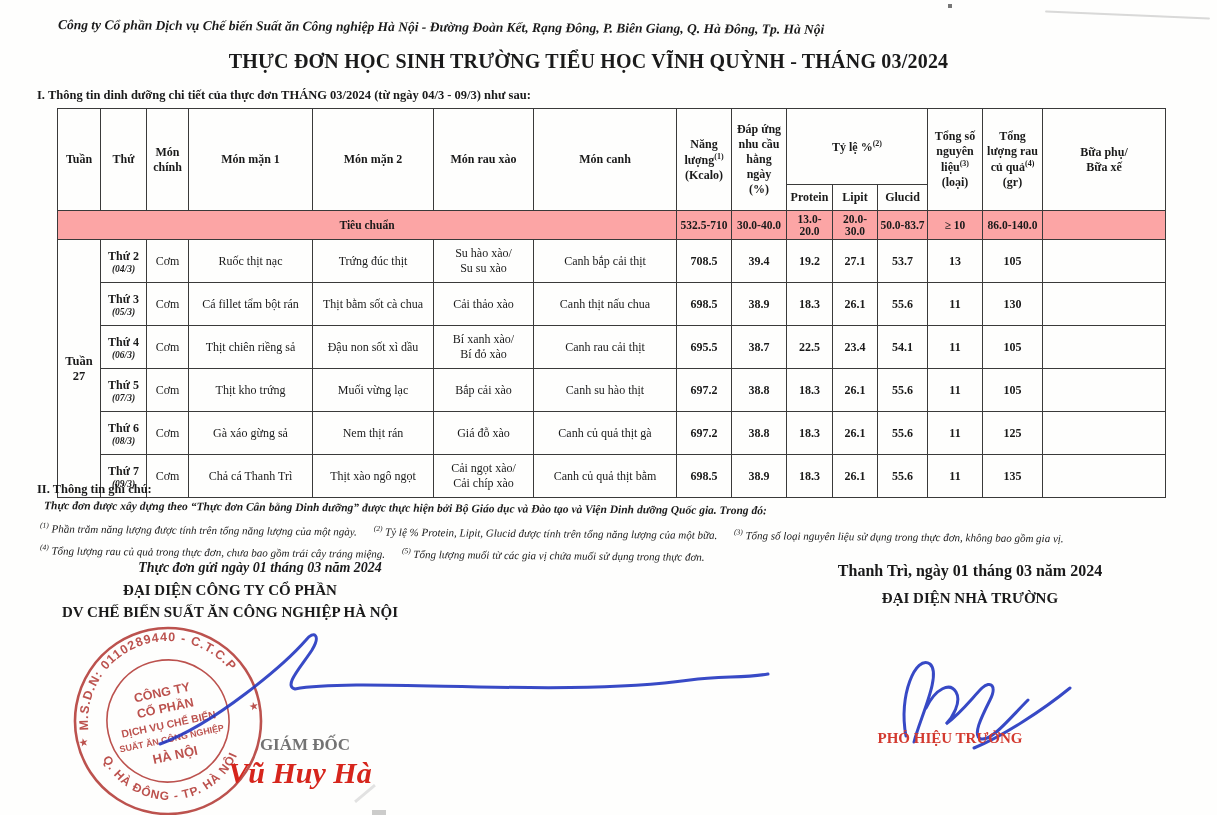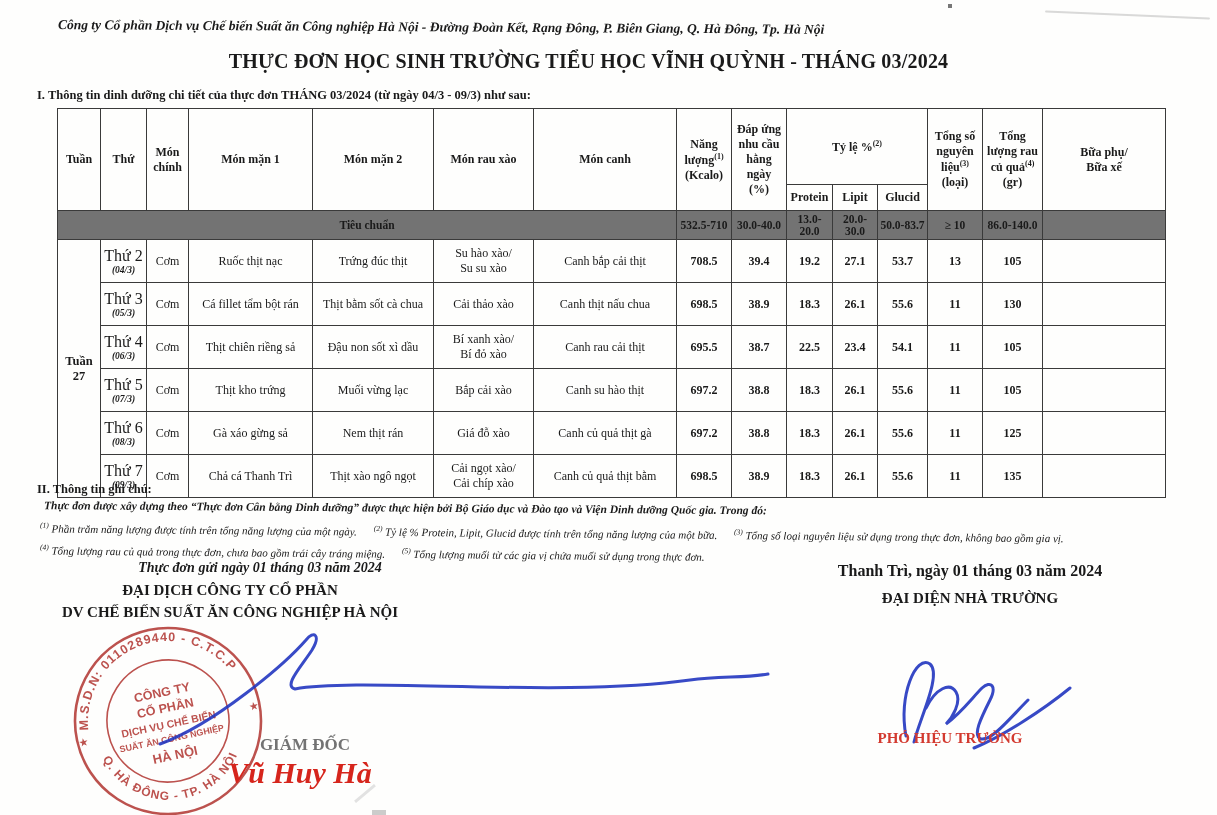--- a/index.html
+++ b/index.html
@@ -15,24 +15,24 @@
   .sec-heading{position:absolute;left:37px;font-size:12.5px;font-weight:bold;}
   .sec1{top:88px;font-family:Liberation Serif, serif;}
   .sec2{top:482px;}
 
   table.menu{position:absolute;top:108px;left:57px;border-collapse:collapse;
     table-layout:fixed;width:1108px;font-size:12px;}
   table.menu th,table.menu td{border:1px solid #3a3a3a;text-align:center;
     vertical-align:middle;padding:1px 2px;overflow:hidden;}
   table.menu th{font-weight:bold;font-size:12px;line-height:1.25;}
   table.menu sup{font-size:8px;}
-  .std-row td{background:#737373;font-size:11.5px;font-weight:bold;height:26px;}
+  .std-row td{background:#fca5a5;font-size:11.5px;font-weight:bold;height:26px;}
   .data-row td{height:40px;}
   .week-cell{font-weight:bold;white-space:pre-line;font-size:12.5px;}
-  .day{font-weight:normal;display:block;font-size:16px;}
+  .day{font-weight:bold;display:block;font-size:12px;}
   .date{font-style:italic;font-weight:bold;font-size:9.5px;display:block;}
   .dish{white-space:pre-line;}
   .num{font-weight:bold;}
   .unit-line{font-weight:bold;}
 
   .notes-intro{position:absolute;top:503px;left:44px;width:1100px;
     font-size:11.5px;font-style:italic;font-weight:bold;transform:rotate(.4deg);}
   .notes-line{position:absolute;left:40px;width:1160px;font-size:11px;
     font-style:italic;transform:rotate(.55deg);}
   .notes-line sup{font-size:7.5px;font-style:italic;}
@@ -273,21 +273,21 @@
     <span class="note-item"><sup>(1)</sup> <span>Phần trăm năng lượng được tính trên tổng năng lượng của một ngày.</span></span>
     <span class="note-item"><sup>(2)</sup> <span>Tỷ lệ % Protein, Lipit, Glucid được tính trên tổng năng lượng của một bữa.</span></span>
     <span class="note-item"><sup>(3)</sup> <span>Tổng số loại nguyên liệu sử dụng trong thực đơn, không bao gồm gia vị.</span></span>
   </div>
   <div class="notes-line nl2">
     <span class="note-item"><sup>(4)</sup> <span>Tổng lượng rau củ quả trong thực đơn, chưa bao gồm trái cây tráng miệng.</span></span>
     <span class="note-item"><sup>(5)</sup> <span>Tổng lượng muối từ các gia vị chứa muối sử dụng trong thực đơn.</span></span>
   </div>
 
   <div class="sig-date-left">Thực đơn gửi ngày 01  tháng 03 năm 2024</div>
-  <div class="sig-org-1">ĐẠI DỊCH CÔNG TY CỔ PHẦN</div>
+  <div class="sig-org-1">ĐẠI DIỆN CÔNG TY CỔ PHẦN</div>
   <div class="sig-org-2">DV CHẾ BIẾN SUẤT ĂN CÔNG NGHIỆP HÀ NỘI</div>
 
   <div class="sig-date-right">Thanh Trì, ngày  01  tháng  03 năm 2024</div>
   <div class="sig-school">ĐẠI DIỆN NHÀ TRƯỜNG</div>
 
   <svg class="stamp-svg" width="232" height="226" viewBox="0 0 232 226">
     <g transform="rotate(-12 116 113)" fill="#b5403c" opacity="0.9">
       <circle cx="116" cy="113" r="93" fill="none" stroke="#b5403c" stroke-width="2.6"></circle>
       <circle cx="116" cy="113" r="61" fill="none" stroke="#b5403c" stroke-width="1.6"></circle>
       <defs>

